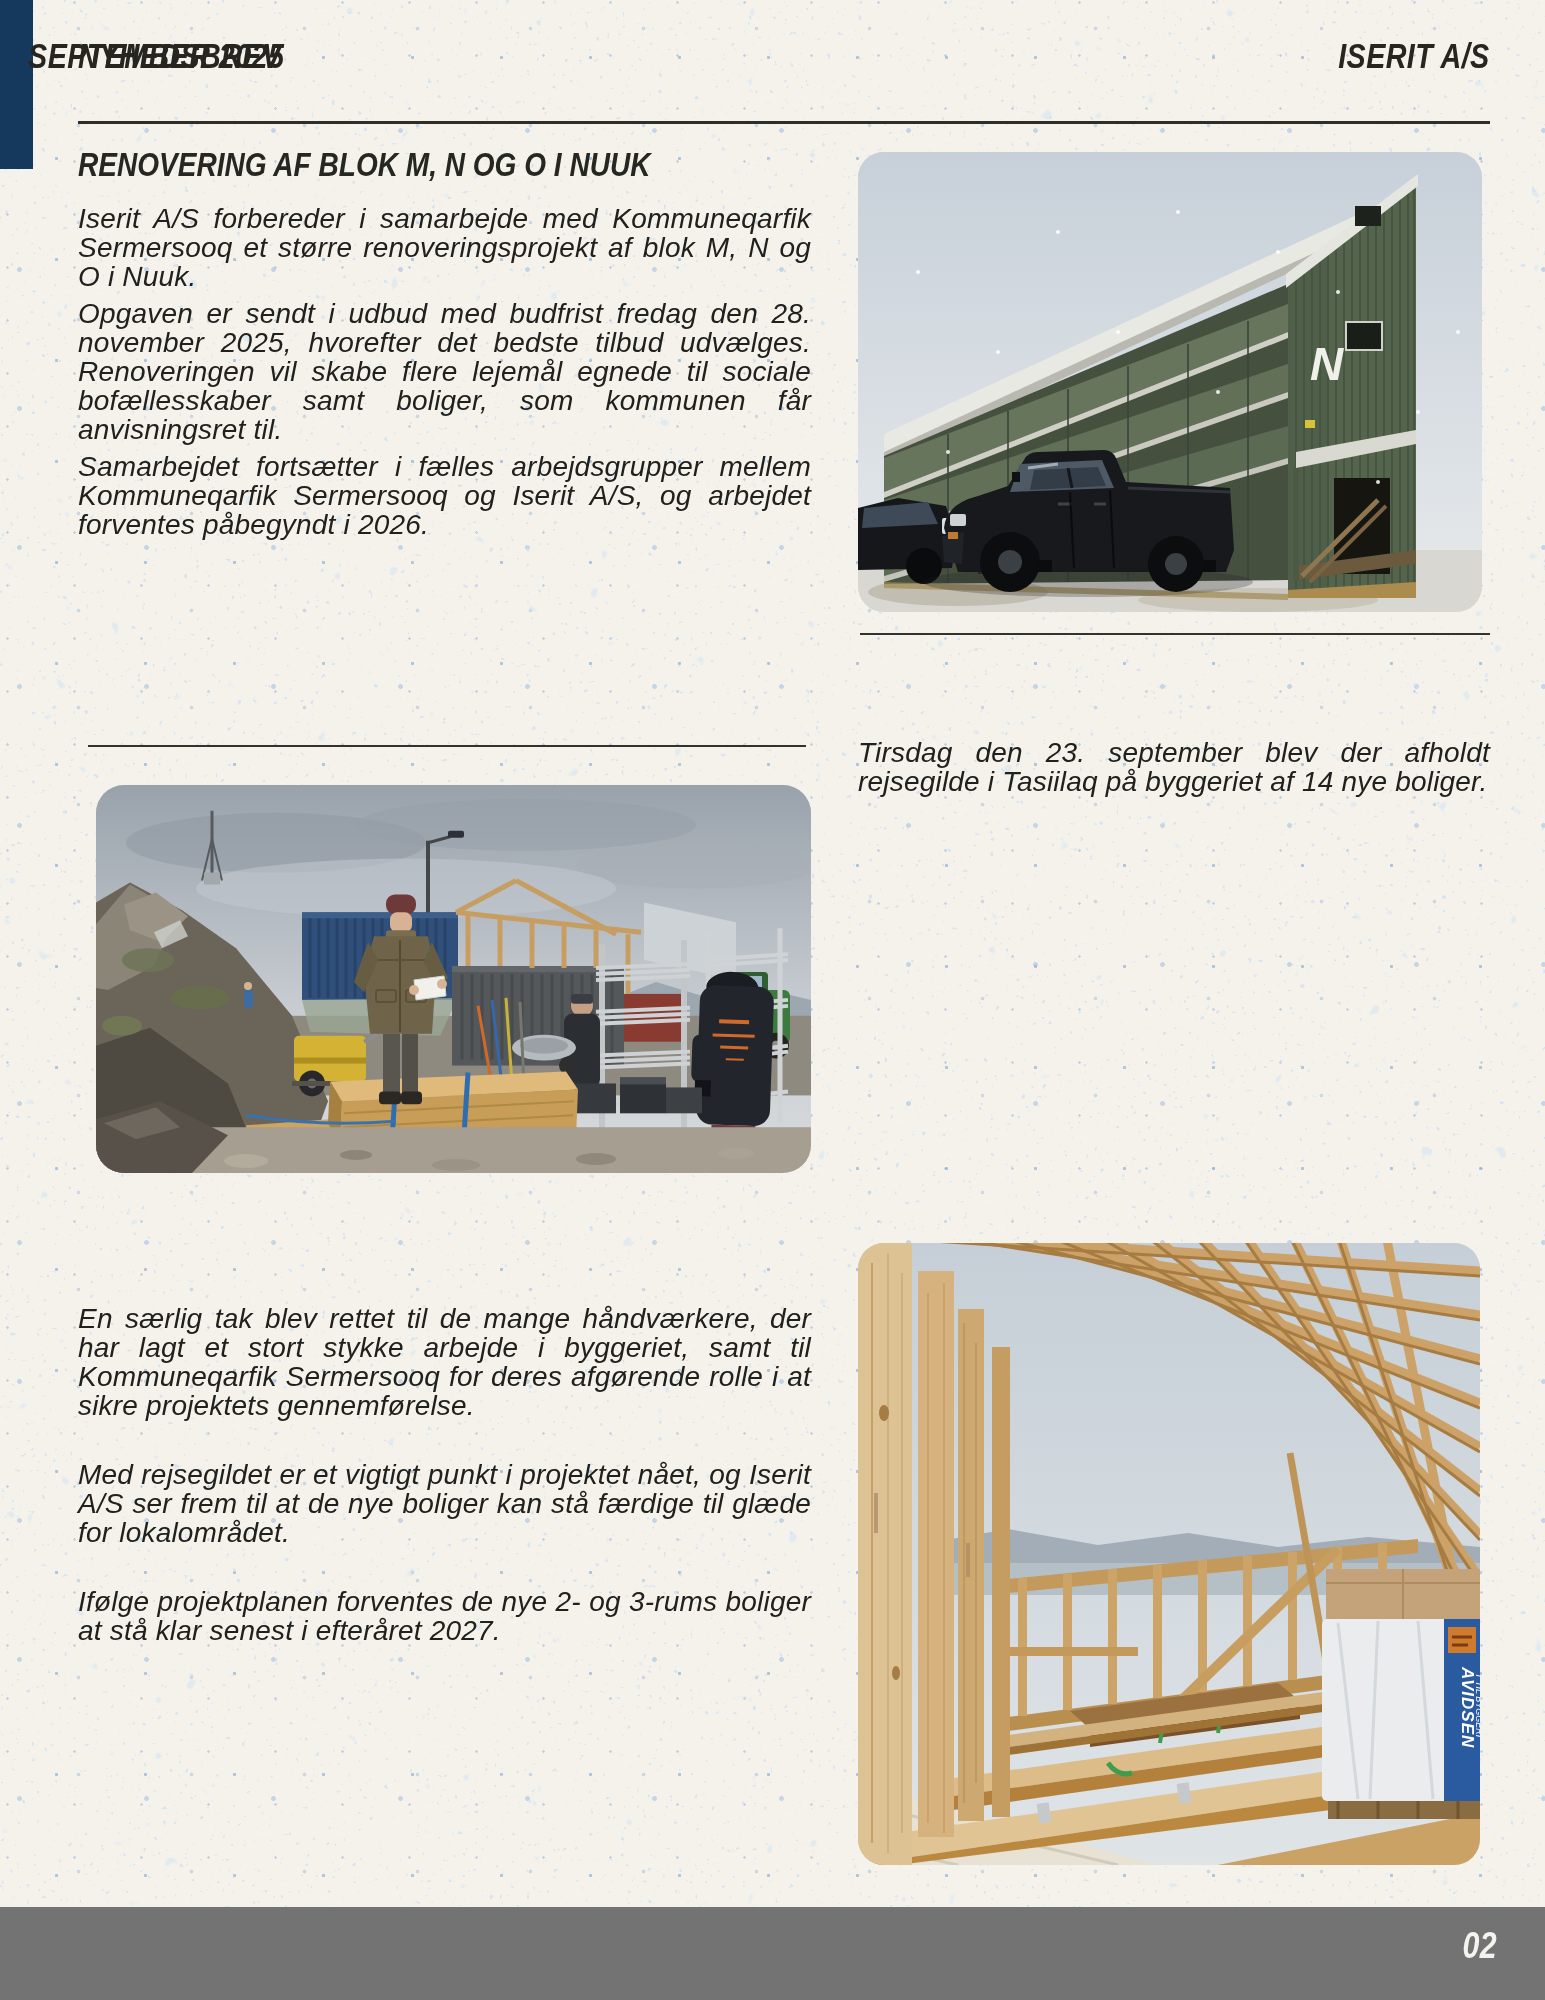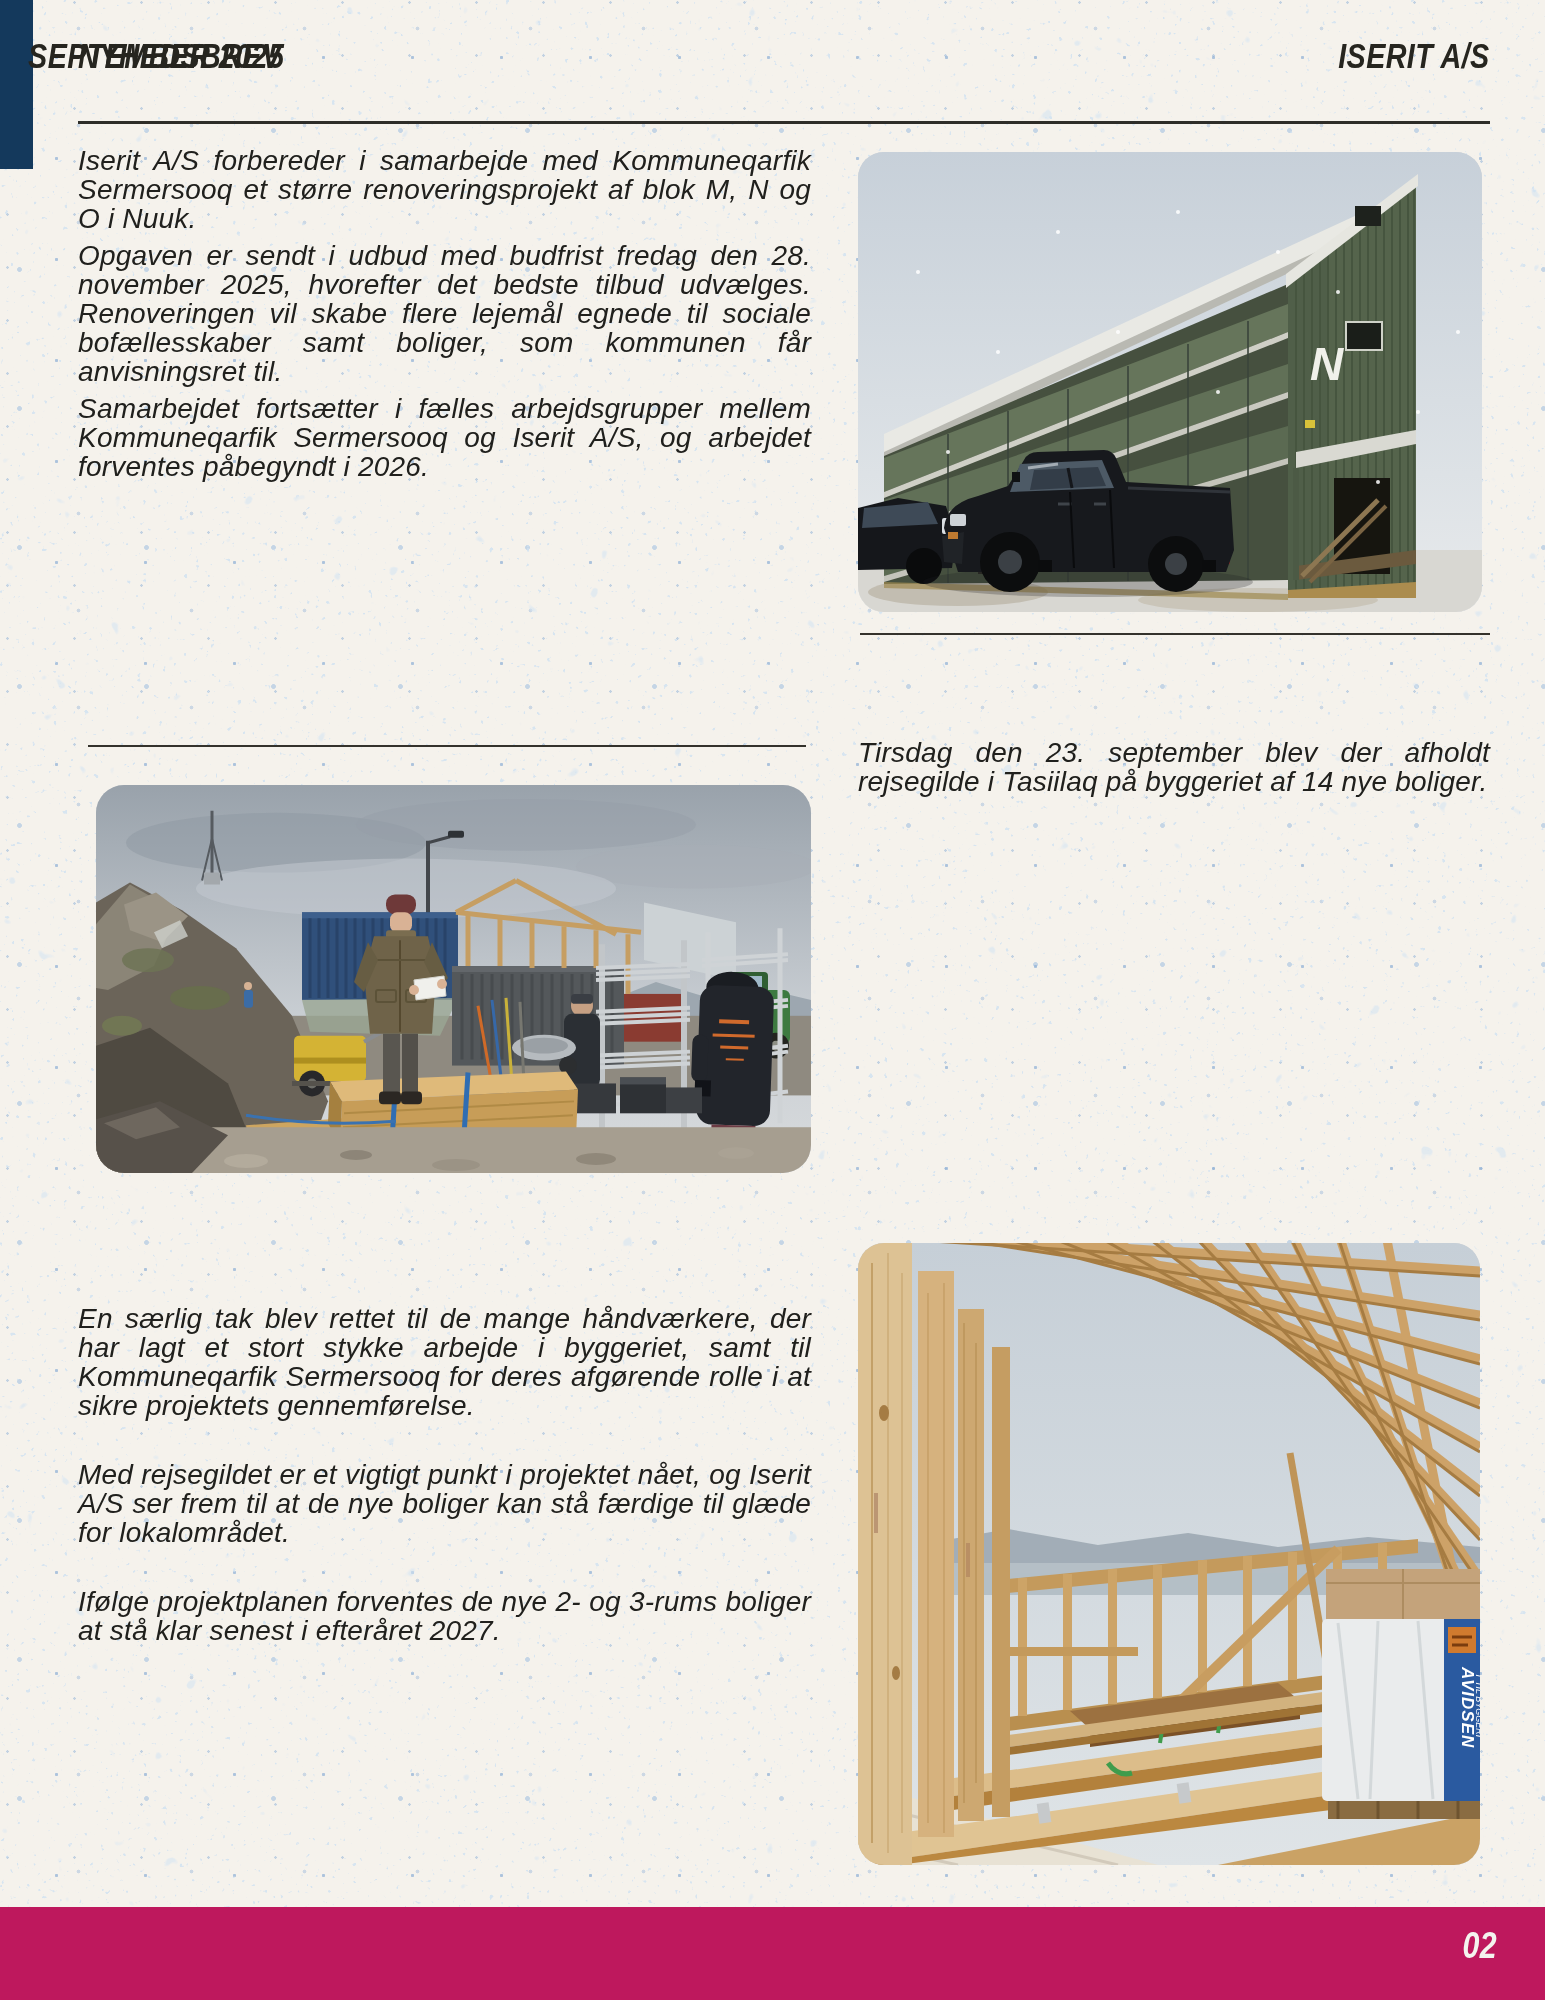--- a/index.html
+++ b/index.html
@@ -55,21 +55,21 @@
 
   .rp1 { top:738px; }
   .rp2 { top:924px; }
 
   .photo { position:absolute; border-radius:26px; overflow:hidden; background:#cfd3d6; }
   .photo svg { display:block; width:100%; height:100%; }
   .photo-building { left:858px; top:152px;  width:624px; height:460px; }
   .photo-site     { left:96px;  top:785px;  width:715px; height:388px; border-radius:28px; }
   .photo-timber   { left:858px; top:1243px; width:622px; height:622px; }
 
-  .footer-bar { left:0; top:1907px; width:1545px; height:93px; background:#be185d; }
+  .footer-bar { left:0; top:1907px; width:1545px; height:93px; background:#737373; }
   .page-number { position:absolute; right:48px; top:18px; font-size:37px; font-weight:700; color:#f4f3ee; }
 </style>
 </head>
 <body>
 
 <div class="page">
 
   <svg class="speckle-svg" width="1545" height="2000" aria-hidden="true">
     <defs>
       <filter id="sp1" x="0" y="0" width="100%" height="100%">
@@ -87,20 +87,21 @@
 
   <div class="layer corner-block"></div>
 
   <div class="layer mast mast-left"><span class="condensed o-left">NYHEDSBREV</span></div>
   <div class="layer mast mast-center"><span class="condensed o-center">SEPTEMBER 2025</span></div>
   <div class="layer mast mast-right"><span class="condensed o-right">ISERIT A/S</span></div>
 
   <div class="layer rule rule-header"></div>
 
   <section class="layer col-left-top">
+    <h2 class="section-title"><span class="condensed o-left">RENOVERING AF BLOK M, N OG O I NUUK</span></h2>
     <p class="body">Iserit A/S forbereder i samarbejde med Kommuneqarfik Sermersooq et større renoveringsprojekt af blok M, N og O i Nuuk.</p>
     <p class="body">Opgaven er sendt i udbud med budfrist fredag den 28. november 2025, hvorefter det bedste tilbud udvælges. Renoveringen vil skabe flere lejemål egnede til sociale bofællesskaber samt boliger, som kommunen får anvisningsret til.</p>
     <p class="body">Samarbejdet fortsætter i fælles arbejdsgrupper mellem Kommuneqarfik Sermersooq og Iserit A/S, og arbejdet forventes påbegyndt i 2026.</p>
   </section>
 
   <div class="layer rule rule-left"></div>
 
   <figure class="layer photo photo-site">
     <svg viewBox="0 0 715 390" preserveAspectRatio="none">
       <defs>

